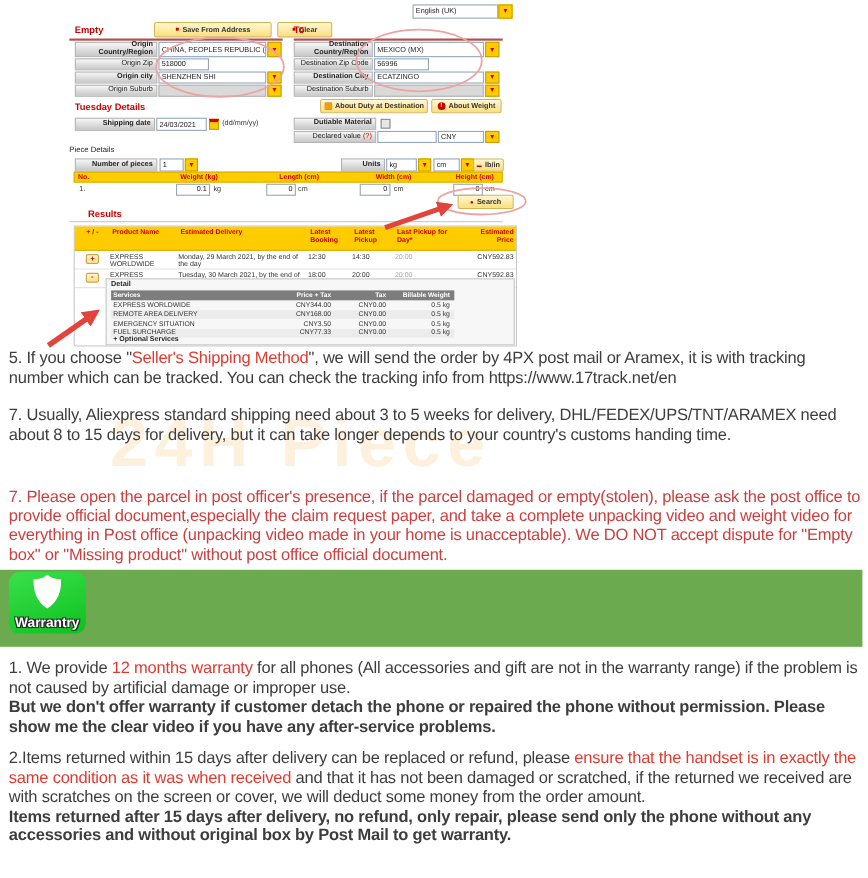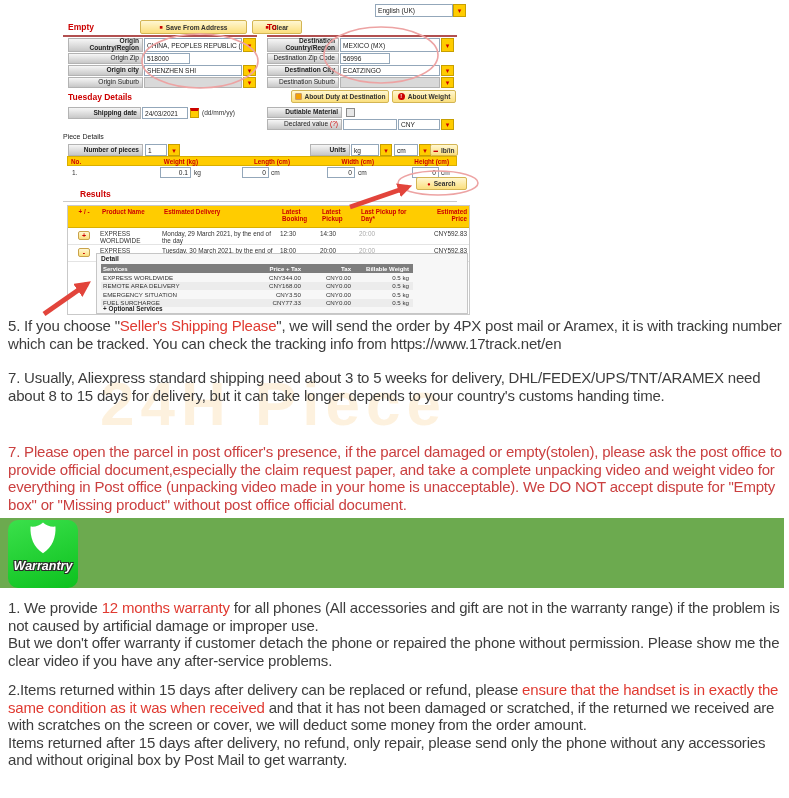--- a/index.html
+++ b/index.html
@@ -55,27 +55,27 @@
   .dhead { display:flex; background:#7d7d7d; color:#fff; font-weight:bold; font-size:6px; height:9px; align-items:center; }
   .drow { display:flex; font-size:6.2px; color:#333; height:8.5px; align-items:center; }
   .drow:nth-child(odd) { background:#ececec; }
   .d1{width:140px; padding-left:2px;} .d2{width:60px; text-align:right;} .d3{width:50px; text-align:right;} .d4{width:60px; text-align:right; padding-right:2px;}
   .dopt { position:absolute; left:6px; top:51px; font-size:6.4px; font-weight:bold; color:#222; }
 
   
   .note { position:absolute; left:8px; width:776px; font-size:15px; line-height:17.6px; color:#3d3d3d; letter-spacing:-0.2px; z-index:2; }
   .note .hl { color:#e03a31; }
   .note.redp { color:#cb4040;margin-top:12px; }
-  .blockline { display:block; }
+  .blockline { display:block;font-weight:bold; }
   .watermark { position:absolute; left:100px; top:368px; font-size:62px; font-weight:bold; color:#f6a21e; opacity:0.14; letter-spacing:6px; z-index:0; white-space:nowrap; }
 
   
   .banner { position:absolute; left:0; top:518px; width:784px; height:70px; background:#6caa4f; }
-  .badge { position:absolute; left:8px; top:2px; width:70px; height:68px; border-radius:10px;
-           background:linear-gradient(160deg,#3be04b,#0cc11e); display:flex; flex-direction:column; align-items:center;font-style:italic; }
+  .badge { position:absolute; left:8px; top:2px; width:70px; height:56px; border-radius:10px;
+           background:linear-gradient(160deg,#3be04b,#0cc11e); display:flex; flex-direction:column; align-items:center; }
   .badge-label { font-size:12.5px; font-weight:bold; color:#fff; margin-top:1px;
            text-shadow:-1px -1px 0 #2a2a2a, 1px -1px 0 #2a2a2a, -1px 1px 0 #2a2a2a, 1px 1px 0 #2a2a2a; }
 
   svg.overlay { position:absolute; left:0; top:0; z-index:6; pointer-events:none; }
 </style>
 </head>
 <body>
 
 <div id="page">
 
@@ -257,21 +257,21 @@
           <div class="d3">CNY0.00</div>
           <div class="d4">0.5 kg</div>
         </div>
       </div>
       <div class="dopt">+ Optional Services</div>
     </div>
   </div>
 
   <div class="watermark">24H Piece</div>
 
-  <div class="note" style="top:317px;"><span>5. If you choose "</span><span class="hl">Seller's Shipping Please</span><span>", we will send the order by 4PX post mail or Aramex, it is with tracking number which can be tracked. You can check the tracking info from https://www.17track.net/en</span></div>
+  <div class="note" style="top:317px;"><span>5. If you choose "</span><span class="hl">Seller's Shipping Method</span><span>", we will send the order by 4PX post mail or Aramex, it is with tracking number which can be tracked. You can check the tracking info from https://www.17track.net/en</span></div>
 
   <div class="note" style="top:369px;">7. Usually, Aliexpress standard shipping need about 3 to 5 weeks for delivery, DHL/FEDEX/UPS/TNT/ARAMEX need about 8 to 15 days for delivery, but it can take longer depends to your country's customs handing time.</div>
 
   <div class="note redp" style="top:431px;">7. Please open the parcel in post officer's presence, if the parcel damaged or empty(stolen), please ask the post office to provide official document,especially the claim request paper, and take a complete unpacking video and weight video for everything in Post office (unpacking video made in your home is unacceptable). We DO NOT accept dispute for "Empty box" or "Missing product" without post office official document.</div>
 
   <div class="banner">
     <div class="badge">
       <svg width="38" height="38" viewBox="0 0 64 64">
         <path d="M32 4 C37 9 45 12 53 11 C54 29 48 46 32 56 C16 46 10 29 11 11 C19 12 27 9 32 4 Z" fill="#ffffff"></path>
       </svg>

